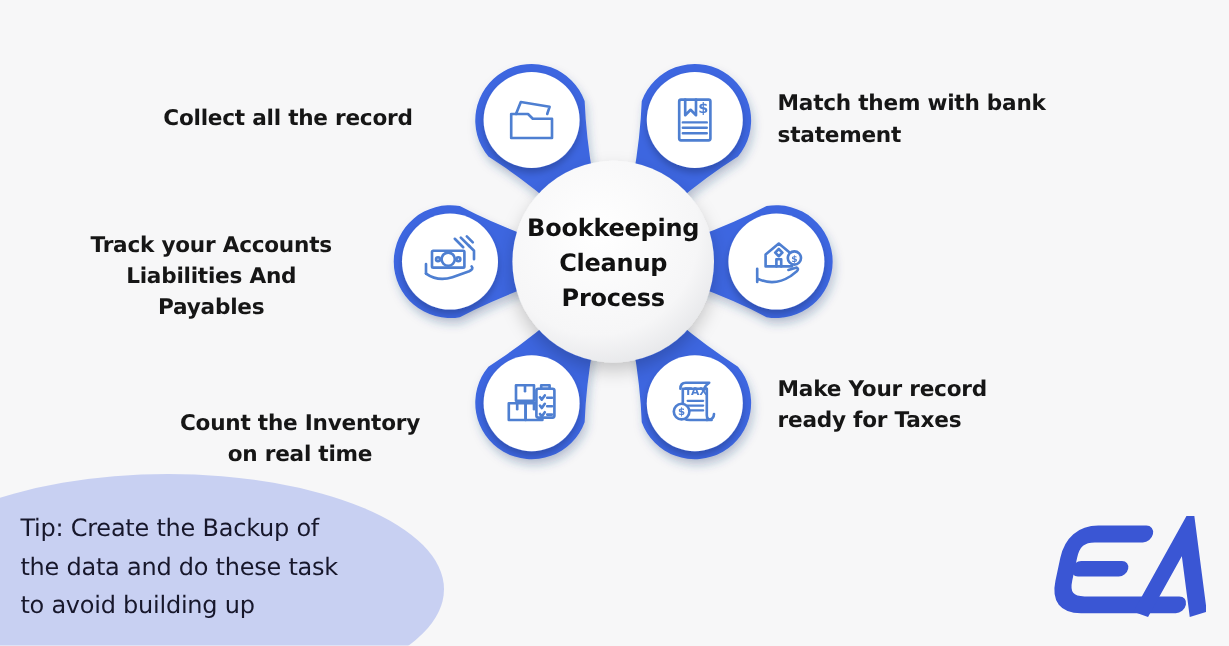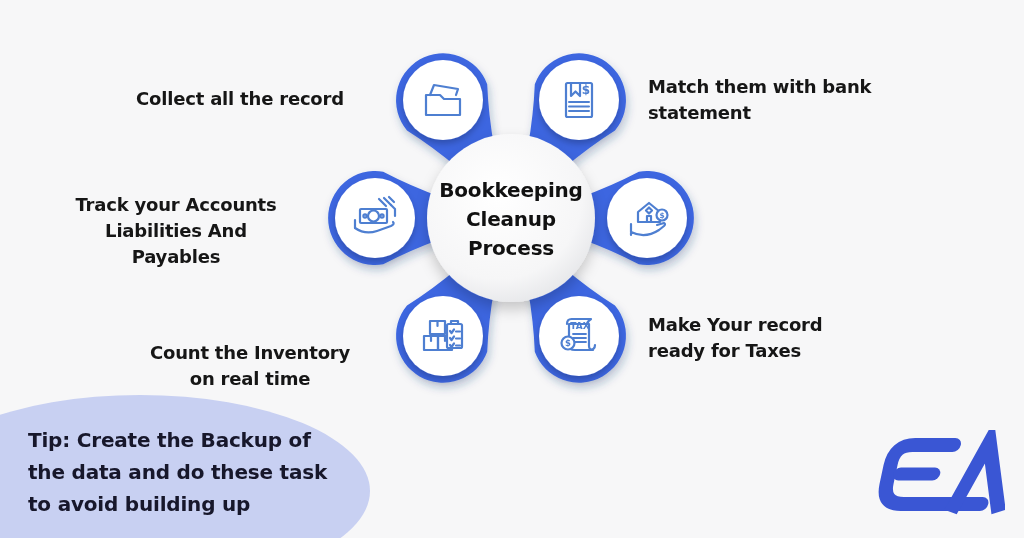--- a/index.html
+++ b/index.html
@@ -41,23 +41,23 @@
 
   .tip-bubble {
     position: absolute;
     left: -90px; top: 395px;
     width: 460px; height: 192px;
     background: #c8d0f2;
     border-radius: 50%;
   }
   .tip-text {
     position: absolute;
-    left: 28px; top: 424px;
+    left: 17px; top: 424px;
     width: 330px;
-    font-weight: 700;
+    font-weight: 400;
     font-size: 20px;
     line-height: 32px;
     color: #17172b;
     white-space: pre-line;
     letter-spacing: -0.2px;
   }
 
   .logo-wrap { position: absolute; left: 855px; top: 430px; width: 150px; height: 90px; }
   .sr-only {
     position: absolute; width: 1px; height: 1px;

